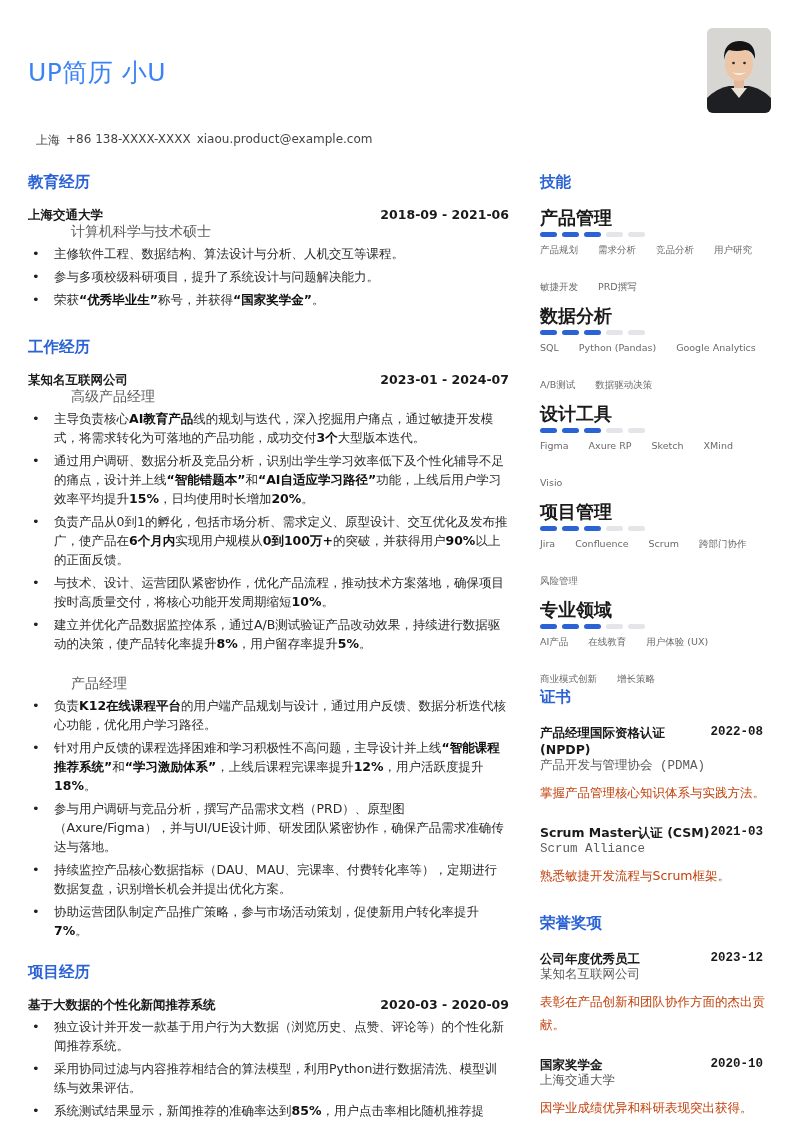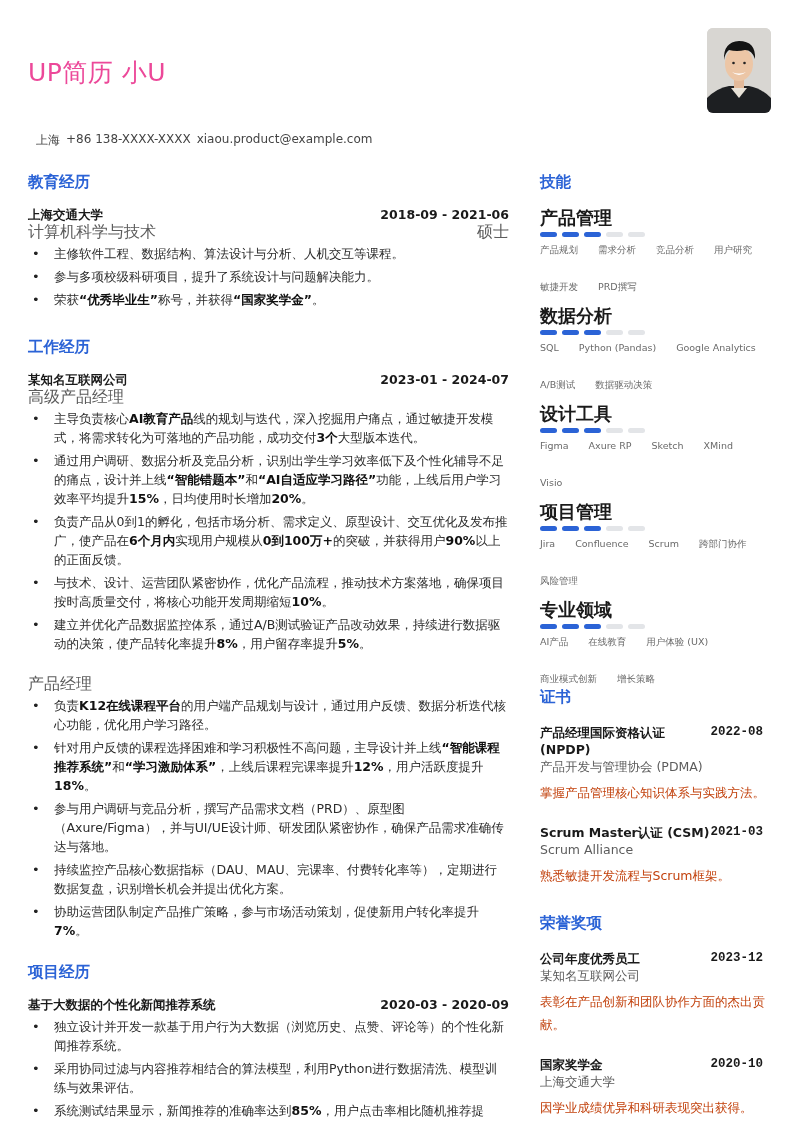--- a/index.html
+++ b/index.html
@@ -1,47 +1,47 @@
 <!DOCTYPE html>
 <html><head>
   <meta charset="utf-8">
   <style>
     * { box-sizing: border-box; margin: 0; padding: 0; }
     html, body { width: 799px; height: 1130px; overflow: hidden; background: #ffffff; }
     body { font-family: "DejaVu Sans", "Liberation Sans", sans-serif; color: #1f1f1f; position: relative; }
 
     .header { position: absolute; left: 0; top: 0; width: 799px; height: 160px; }
-    .name { position: absolute; left: 28px; top: 56px; font-size: 25px; font-weight: 500; color: #ec4899; letter-spacing: 0.5px; }
+    .name { position: absolute; left: 28px; top: 56px; font-size: 25px; font-weight: 500; color: #3b82f6; letter-spacing: 0.5px; }
     .photo { position: absolute; left: 707px; top: 28px; width: 64px; height: 85px; border-radius: 6px; overflow: hidden; background: #d9d7d3; }
     .contact { position: absolute; left: 36px; top: 132px; font-size: 12px; color: #444; display: flex; gap: 6px; }
 
     .left { position: absolute; left: 28px; top: 172px; width: 481px; }
     .right { position: absolute; left: 540px; top: 172px; width: 231px; }
 
     .sec-title { font-size: 15.5px; font-weight: bold; color: #2b63d6; margin-bottom: 14px; }
     .entry { margin-bottom: 22px; }
     .entry-head { display: flex; justify-content: space-between; align-items: baseline; font-size: 12.5px; font-weight: bold; color: #1a1a1a; line-height: 16px; }
-    .entry-sub { display: flex; justify-content: space-between; font-size: 16px; color: #5c5c5c; line-height: 17px; }
+    .entry-sub { display: flex; font-size: 14px; color: #5c5c5c; line-height: 17px; margin-left: 43px; }
     ul.bullets { list-style: none; margin-top: 4px; }
     ul.bullets li { position: relative; padding-left: 26px; font-size: 12.5px; line-height: 19px; color: #2b2b2b; margin-bottom: 4px; }
     ul.bullets li::before { content: "•"; position: absolute; left: 4px; top: 0; color: #222; font-size: 13px; }
     b { font-weight: bold; color: #111; }
 
     .skill { margin-bottom: 12px; }
     .skill-name { font-size: 18px; font-weight: bold; color: #1a1a1a; line-height: 18px; }
     .dots { display: flex; gap: 5px; margin: 5px 0 4px; }
     .dot { width: 17px; height: 5px; border-radius: 3px; background: #e3e5e8; }
     .dot.on { background: #2b63d6; }
     .tags { display: flex; flex-wrap: wrap; column-gap: 7px; row-gap: 2px; font-size: 9.5px; color: #6a6a6a; line-height: 17px; gap: 20px; }
 
     .cert { margin-bottom: 20px; }
     .cert-head { display: flex; justify-content: space-between; font-size: 12.5px; font-weight: bold; color: #1a1a1a; line-height: 17px; }
     .cert-head .t { width: 160px; }
     .cert-head .d { padding-right: 8px; font-family: Liberation Mono, monospace; }
-    .cert-org { font-size: 12.5px; color: #5c5c5c; line-height: 17px; }
+    .cert-org { font-size: 12.5px; color: #5c5c5c; line-height: 17px; font-family: Liberation Mono, monospace; }
     .cert-desc { font-size: 12.5px; color: #c2410c; line-height: 23px; margin-top: 6px; }
     .right .sec-title { margin-bottom: 16px; }
   </style>
 </head>
 <body>
 
 <div class="header">
   <div class="name">UP简历 小U</div>
   <div class="photo">
     <svg width="64" height="85" viewBox="0 0 64 85">

